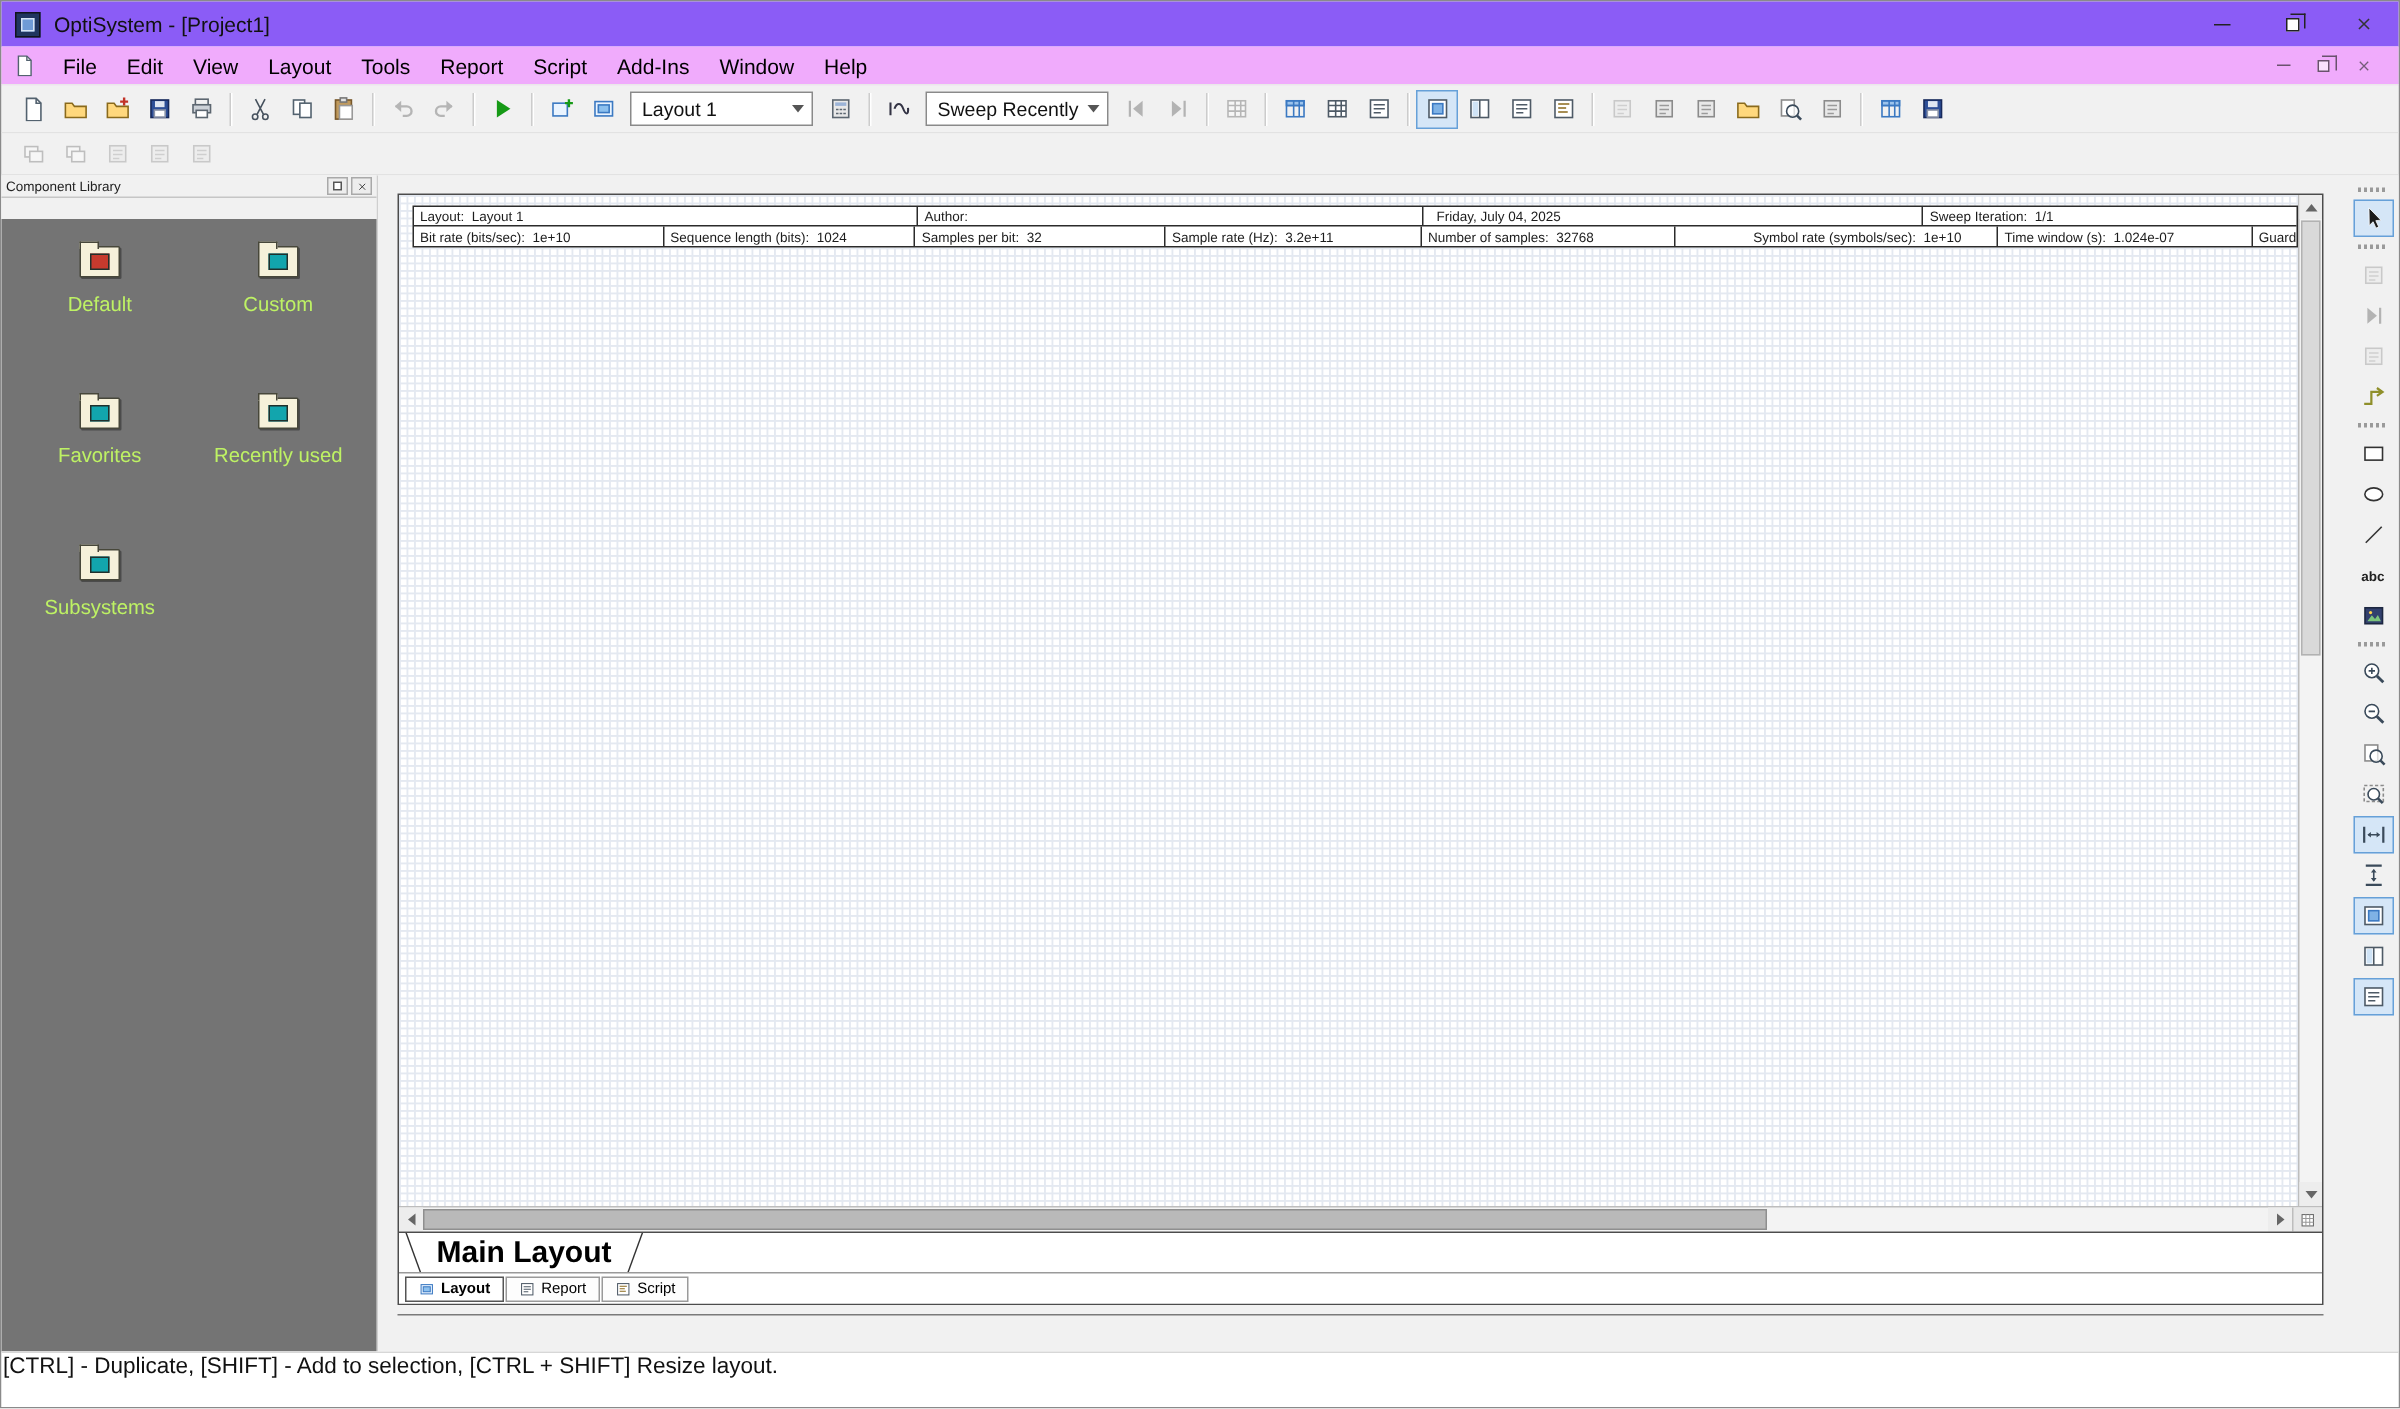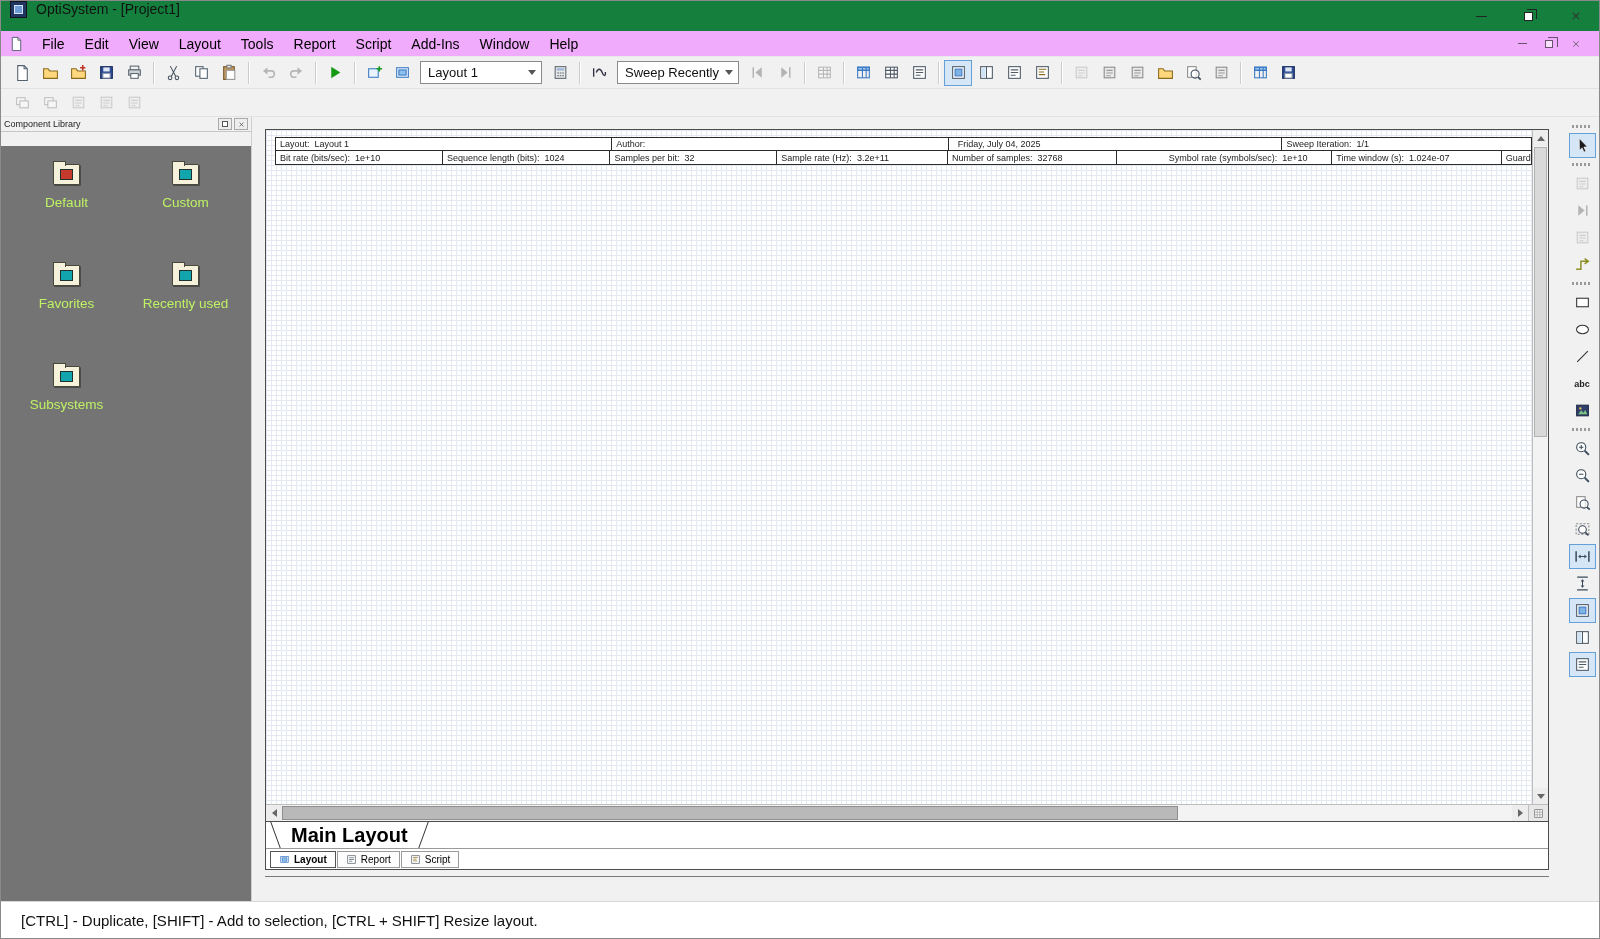--- a/index.html
+++ b/index.html
@@ -1,21 +1,21 @@
 <!DOCTYPE html>
 <html><head>
 <meta charset="utf-8">
 <style>
   * { margin:0; padding:0; box-sizing:border-box; }
   html,body { width:1600px; height:939px; overflow:hidden; }
   body { font-family:"Liberation Sans", sans-serif; color:#111; background:#fff; }
   .window { width:1600px; height:939px; border:1px solid #8a8a8a; display:flex; flex-direction:column; background:#fff; }
 
   
-  .titlebar { height:30px; display:flex; background:#15803d; flex:0 0 auto; }
+  .titlebar { height:30px; display:flex; align-items:center; background:#8b5cf6; flex:0 0 auto; }
   .app-icon { width:17px; height:17px; margin:0 9px 0 9px; background:#20355f; border:1px solid #10131c; position:relative; }
   .app-icon::after { content:""; position:absolute; inset:3px; background:#6f9bd6; box-shadow:inset 0 0 0 1px #d7e4f5; }
   .title-text { font-size:14px; }
   .win-controls { margin-left:auto; display:flex; height:100%; }
   .win-btn { width:47px; height:100%; display:flex; align-items:center; justify-content:center; background:transparent; border:none; }
   .glyph-min { width:11px; height:1px; background:#222; }
   .glyph-restore { width:9px; height:9px; border:1px solid #222; position:relative; background:#fff; }
   .glyph-restore::before { content:""; position:absolute; top:-4px; left:2px; width:9px; height:9px; border-top:1px solid #222; border-right:1px solid #222; }
   .ic-close { width:12px; height:12px; }
 
@@ -110,21 +110,21 @@
 
   
   .right-bar { width:34px; flex:0 0 auto; background:#f1f1f1; display:flex; flex-direction:column; align-items:center; padding-top:4px; }
   .rbtn { width:27px; height:25px; margin:1px 0; display:flex; align-items:center; justify-content:center; border:1px solid transparent; background:transparent; padding:0; }
   .rbtn.active { background:#d5e6f7; border-color:#66a0d8; }
   .rbtn.disabled { opacity:.38; filter:grayscale(1); }
   .grip { width:20px; height:3px; margin:4px 0; background-image:repeating-linear-gradient(90deg,#9a9a9a 0 2px, transparent 2px 4px); }
   .text-tool-label { font-size:9px; font-weight:bold; color:#222; }
 
   
-  .statusbar { height:37px; background:#fff; border-top:1px solid #d7d7d7; display:flex; align-items:center; padding-left:20px; font-size:15px; flex:0 0 auto; color:#111; }
+  .statusbar { height:37px; background:#fff; border-top:1px solid #d7d7d7; display:flex; align-items:flex-start; padding-left:1px; font-size:15px; flex:0 0 auto; color:#111; }
 </style>
 </head>
 <body>
 
 <svg width="0" height="0" style="position:absolute" aria-hidden="true">
 <defs>
 <symbol id="s-page" viewBox="0 0 16 16">
         <path d="M3.5 1.5h6l3 3v11h-9z" fill="#fff" stroke="#53626f"></path>
         <path d="M9.5 1.5v3h3" fill="none" stroke="#53626f"></path>
       </symbol>

